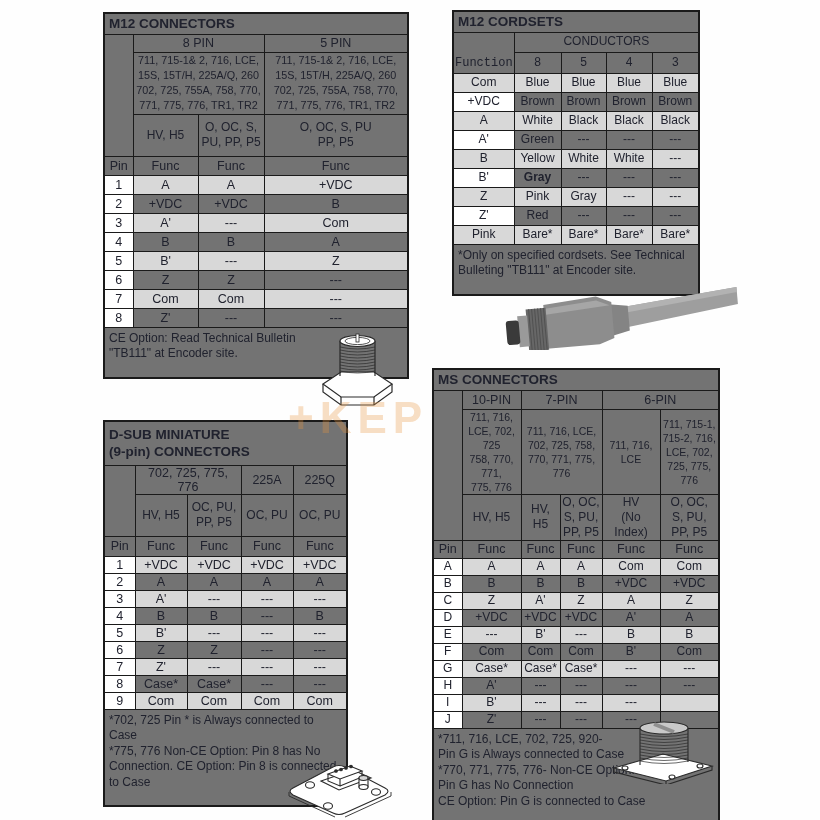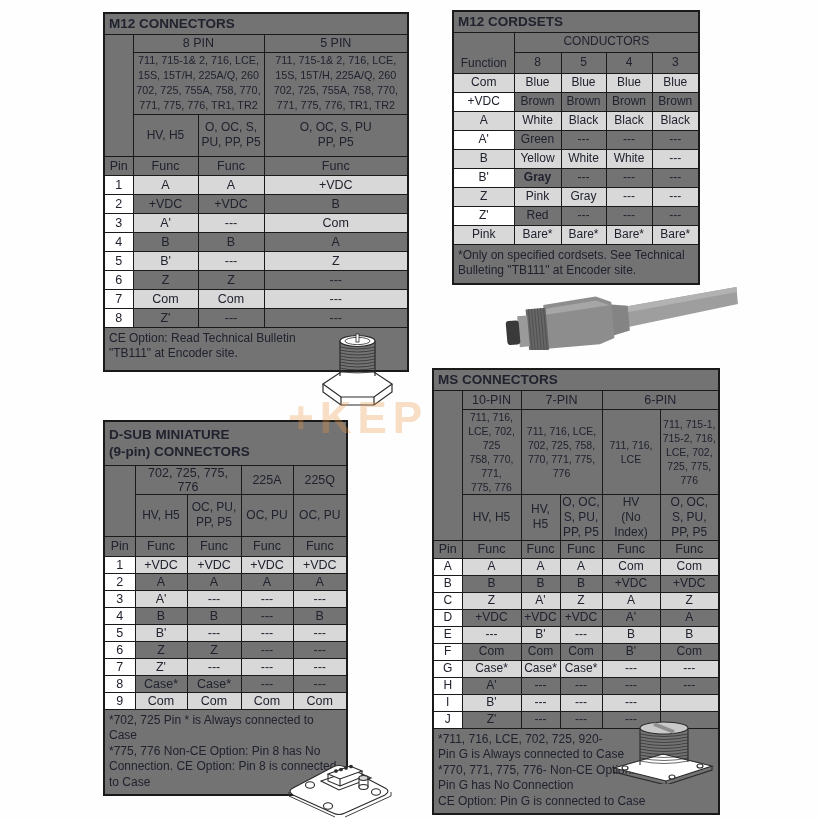--- a/index.html
+++ b/index.html
@@ -5,26 +5,26 @@
   html,body{margin:0;padding:0;background:#fff;}
   #canvas{position:relative;width:820px;height:820px;background:#fefefe;overflow:hidden;
           font-family:"Liberation Sans",sans-serif;color:#20222e;}
   .tbl{position:absolute;background:#737373;z-index:1;}
   .tbl table{border-collapse:collapse;table-layout:fixed;width:100%;border:2px solid #1a1a1a;}
   .tbl td{border:1px solid #1a1a1a;text-align:center;vertical-align:middle;padding:0 1px;
           font-size:12.5px;line-height:1.12;overflow:hidden;}
   tr.title td{font-weight:bold;text-align:left;padding:1px 4px;font-size:13.5px;white-space:pre-line;line-height:1.3;}
   tr.models td{font-size:10.8px;line-height:15px;white-space:pre-line;}
   tr.signals td{white-space:pre-line;font-size:12px;line-height:15px;}
-  tr.note td{text-align:left;font-size:12px;line-height:15.5px;padding:3px 4px 4px;vertical-align:top;}
+  tr.note td{text-align:left;font-size:12px;line-height:15.5px;padding:3px 4px 15px;vertical-align:top;}
   td.pinc{background:#fff;}
   tr.shade td.cell{background:#d8d8d8;}
   .shade-all tr.shade td{background:#d8d8d8;}
   td.b{font-weight:bold;}
-  td.vb{vertical-align:bottom;padding-bottom:2px;}
+  td.vb{vertical-align:bottom;padding-bottom:2px;font-family:Liberation Mono, monospace;}
   
   #t-m12 tr.title{height:20px}#t-m12 tr.ghead{height:18px}#t-m12 tr.models{height:62px}
   #t-m12 tr.signals{height:42px}#t-m12 tr.funcrow{height:19px}#t-m12 tbody[data-rows] tr{height:19px}
   #t-m12 tr.note{height:44px}
   #t-cord tr.title{height:19px}#t-cord tr.ghead{height:20px}#t-cord tr.funcrow{height:21px}
   #t-cord tbody[data-rows] tr{height:19px}#t-cord tr.note{height:34px}#t-cord td{font-size:12px;}
   #t-cord tr.title td{font-size:13.5px;margin-top:11px;}
   #t-ms tr.title{height:20px}#t-ms tr.ghead{height:19px}#t-ms tr.models{height:66px}
   #t-ms tr.signals{height:46px}#t-ms tr.funcrow{height:18px}#t-ms tbody[data-rows] tr{height:17px}
   #t-ms tr.note{height:76px}#t-ms tr.models td{font-size:10.5px;line-height:14px;}

